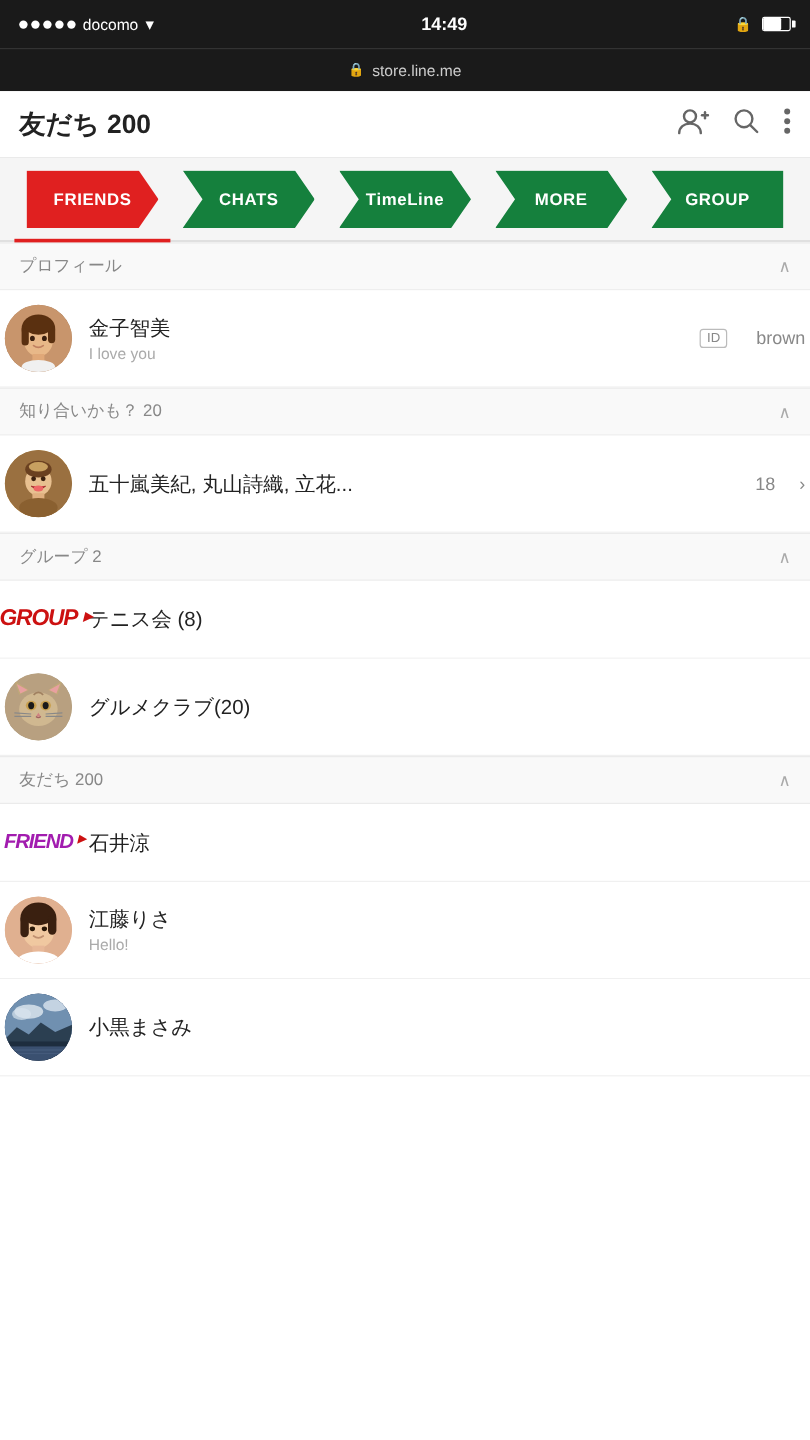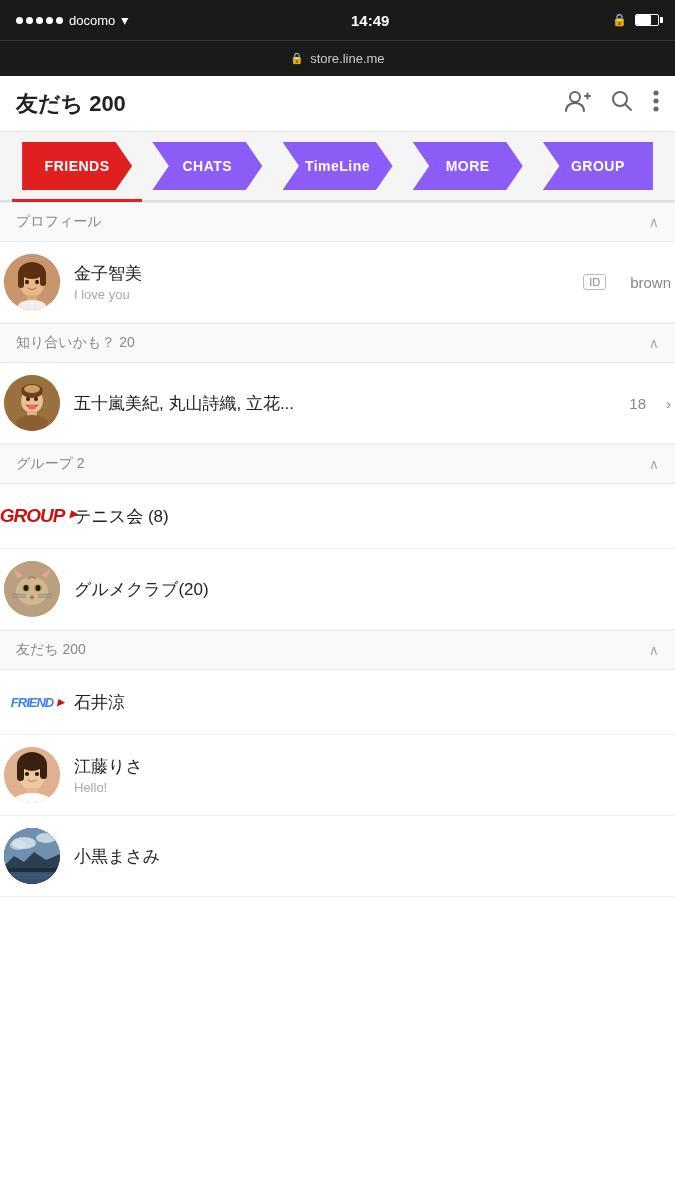--- a/index.html
+++ b/index.html
@@ -113,21 +113,21 @@
       letter-spacing: 0.5px;
     }
     .arrow-shape.first {
       clip-path: polygon(0% 0%, 85% 0%, 100% 50%, 85% 100%, 0% 100%);
     }
     .arrow-shape.friends {
       background: #e02020;
       color: #fff;
     }
     .arrow-shape.black {
-      background: #8b5cf6;
+      background: #15803d;
       color: #fff;
     }
     .nav-tab.active-tab::after {
       content: '';
       position: absolute;
       bottom: -2px;
       left: 0; right: 0;
       height: 3px;
       background: #e02020;
     }
@@ -207,23 +207,23 @@
     }
     .group-text::after {
       content: '▶';
       font-size: 10px;
       color: #cc1111;
       position: absolute;
       right: -12px;
       top: 3px;
     }
     .friend-logo {
-      font-size: 13px;
+      font-size: 17px;
       font-weight: 900;
-      color: #3b82f6;
+      color: #a21caf;
       font-style: italic;
       letter-spacing: -1px;
       position: relative;
       text-align: center;
     }
     .friend-logo::after {
       content: '▶';
       font-size: 9px;
       color: #cc1111;
       position: absolute;

